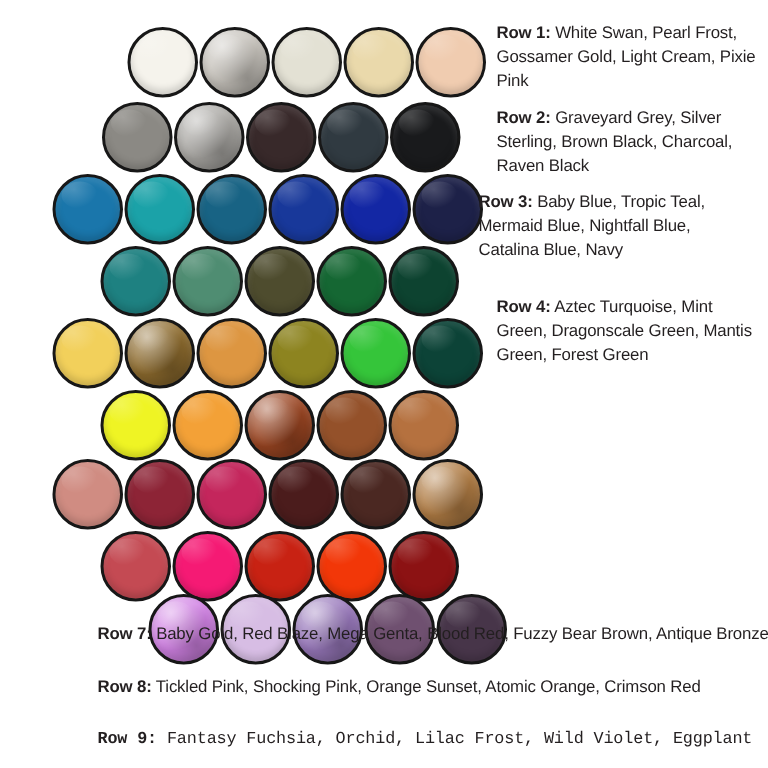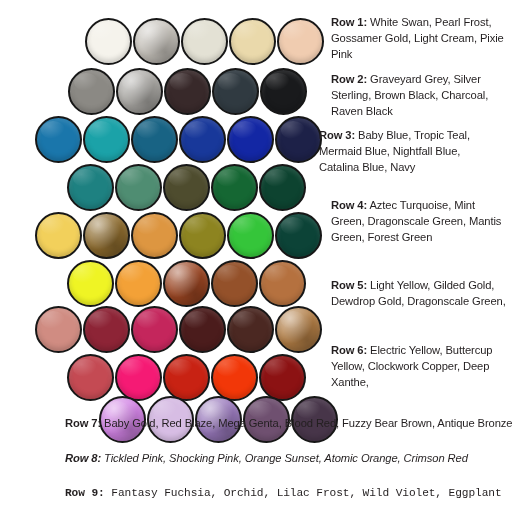--- a/index.html
+++ b/index.html
@@ -90,21 +90,21 @@
     position: absolute;
     left: 48px;
     font-size: 11.2px;
     line-height: 16px;
     color: #231f20;
     white-space: nowrap;
     letter-spacing: -0.1px;
   }
   .caption-wide .rowlabel { font-weight: bold; padding-left: 17px; }
   #cap7 { top: 415px; }
-  #cap8 { top: 450px; font-style: italic; }
+  #cap8 { top: 450px; }
   #cap9 { top: 485px; font-family: Liberation Mono, monospace; }
 </style>
 </head>
 <body>
 
 <div id="stage">
 
   <div id="palette">
       <div class="pal-row" style="left: 85px; top: 18px;">
         <div class="swatch" title="White Swan" style="background-color: rgb(245, 243, 236);"></div>
@@ -183,27 +183,21 @@
   </div>
 
   <div class="caption" id="cap3">
     <span class="rowlabel">Row 3:</span><span> Baby Blue, Tropic Teal, Mermaid Blue, Nightfall Blue, Catalina Blue, Navy</span>
   </div>
 
   <div class="caption" id="cap4">
     <span class="rowlabel">Row 4:</span><span> Aztec Turquoise, Mint Green, Dragonscale Green, Mantis Green, Forest Green</span>
   </div>
 
-  <div class="caption" id="cap5">
-    <span class="rowlabel">Row 5:</span><span> Light Yellow, Gilded Gold, Dewdrop Gold, Dragonscale Green,</span>
-  </div>
-
-  <div class="caption" id="cap6">
-    <span class="rowlabel">Row 6:</span><span> Electric Yellow, Buttercup Yellow, Clockwork Copper, Deep Xanthe,</span>
-  </div>
+
 
   <div class="caption-wide" id="cap7">
     <span class="rowlabel">Row 7:</span><span> Baby Gold, Red Blaze, Mega Genta, Blood Red, Fuzzy Bear Brown, Antique Bronze</span>
   </div>
 
   <div class="caption-wide" id="cap8">
     <span class="rowlabel">Row 8:</span><span> Tickled Pink, Shocking Pink, Orange Sunset, Atomic Orange, Crimson Red</span>
   </div>
 
   <div class="caption-wide" id="cap9">

